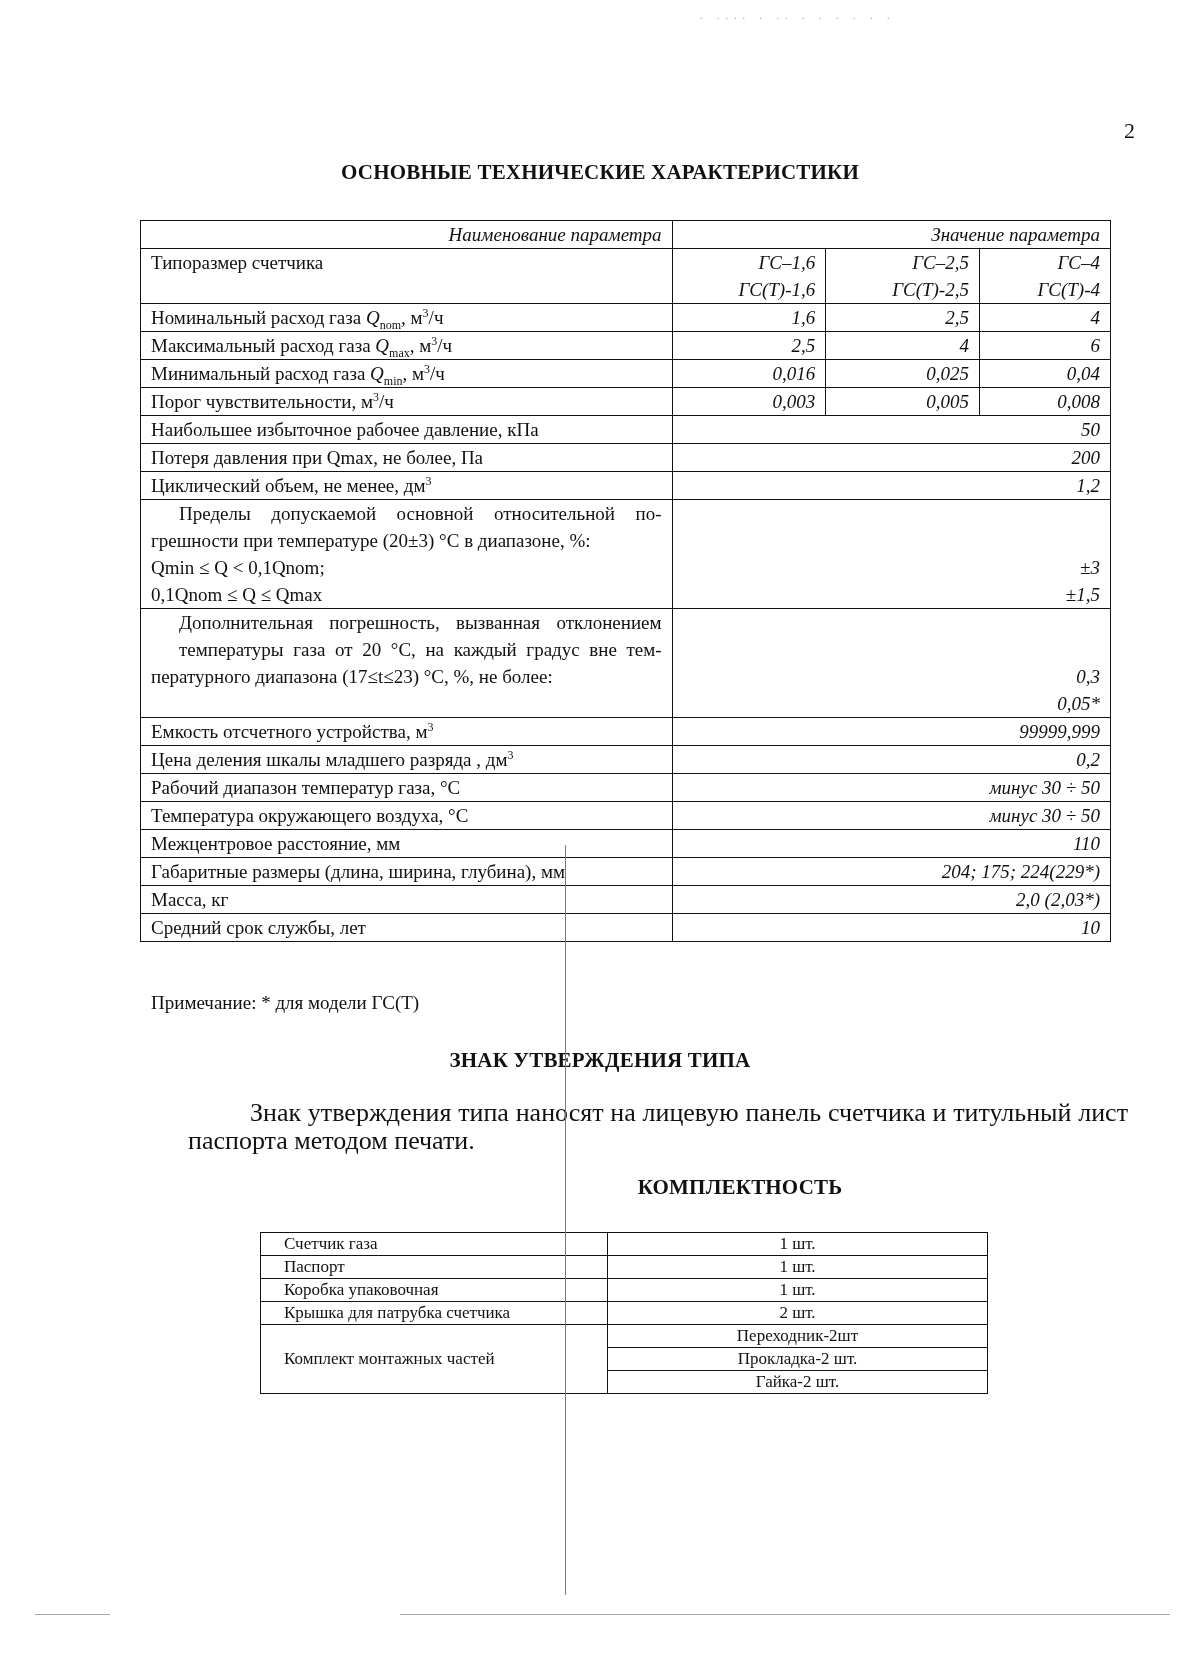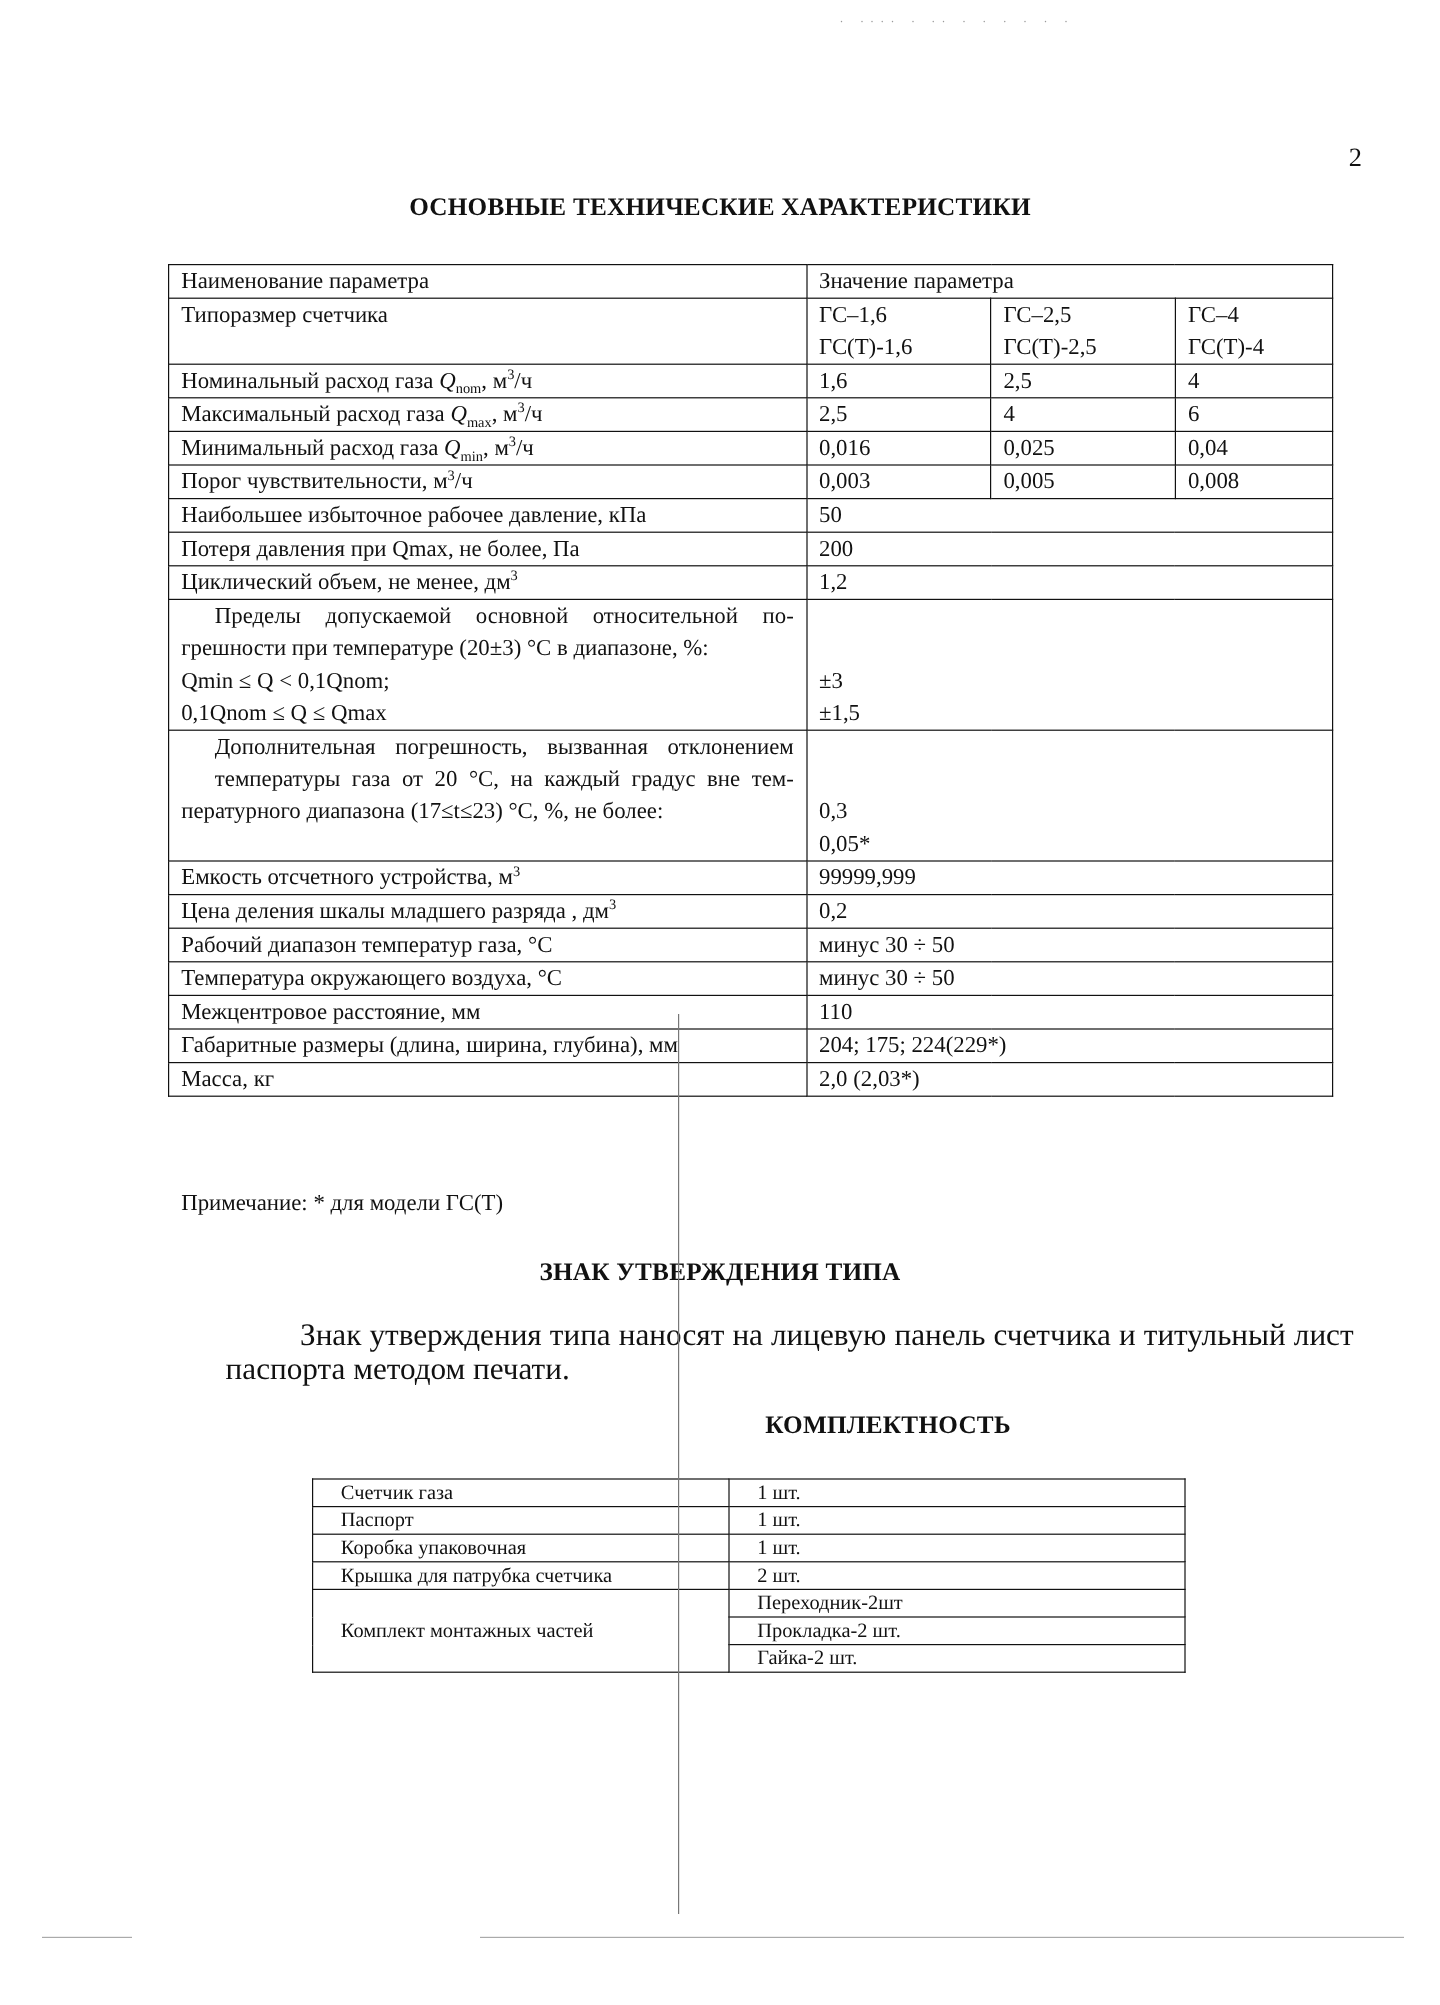--- a/index.html
+++ b/index.html
@@ -10,36 +10,36 @@
     .page-num { position: absolute; left: 1124px; top: 118px; font-size: 22px; }
     .h-title {
       position: absolute; left: 0; width: 1200px; text-align: center;
       font-weight: bold; font-size: 21px; letter-spacing: 0.2px;
     }
     table.specs {
       position: absolute; left: 140px; top: 220px; width: 971px;
       border-collapse: collapse; font-size: 19px; line-height: 27px;
     }
     table.specs td { border: 1.6px solid #111; padding: 0 10px; vertical-align: top; }
-    table.specs td.c { text-align: left; }
+    table.specs td.c { text-align: right; font-style: italic; }
     table.specs td.param { width: 525px; }
     .col-v1 { width: 135px; } .col-v2 { width: 135px; } .col-v3 { width: 112px; }
     .just { text-align: justify; margin-left: 28px; }
     .note { position: absolute; left: 151px; top: 992px; font-size: 19px; }
     .para {
       position: absolute; left: 188px; top: 1099px; width: 940px; font-size: 26px;
       line-height: 28px; text-align: justify; text-indent: 62px;
     }
     table.kit {
       position: absolute; left: 260px; top: 1232px; width: 728px;
       border-collapse: collapse; font-size: 17px; line-height: 22px;
     }
     table.kit td { border: 1.6px solid #111; padding: 0 23px; }
     table.kit td.name { width: 300px; }
-    table.kit td.c { text-align: left; }
+    table.kit td.c { text-align: center; }
     .scan-line { position: absolute; background: #777; }
     .dots { position: absolute; font-size: 10px; color: #999; letter-spacing: 6px; }
     sup, sub { font-size: 12px; line-height: 0; }
     i { font-style: italic; }
   </style>
 </head>
 <body>
 
 <div class="dots" style="left:700px; top:10px;">. .... . .. .   .   .   .   .  .</div>
 
@@ -143,20 +143,24 @@
     <td class="c" colspan="3">110</td>
   </tr>
   <tr>
     <td>Габаритные размеры (длина, ширина, глубина), мм</td>
     <td class="c" colspan="3">204; 175; 224(229*)</td>
   </tr>
   <tr>
     <td>Масса, кг</td>
     <td class="c" colspan="3">2,0 (2,03*)</td>
   </tr>
+  <tr>
+    <td>Средний срок службы, лет</td>
+    <td class="c" colspan="3">10</td>
+  </tr>
 </tbody>
   </table>
 
 <div class="note">Примечание: * для модели ГС(Т)</div>
 
 <div class="h-title" style="top:1048px;">ЗНАК УТВЕРЖДЕНИЯ ТИПА</div>
 <div class="para">Знак утверждения типа наносят на лицевую панель счетчика и титульный лист паспорта методом печати.</div>
 
 <div class="h-title" style="top:1175px; left:140px;">КОМПЛЕКТНОСТЬ</div>
 

